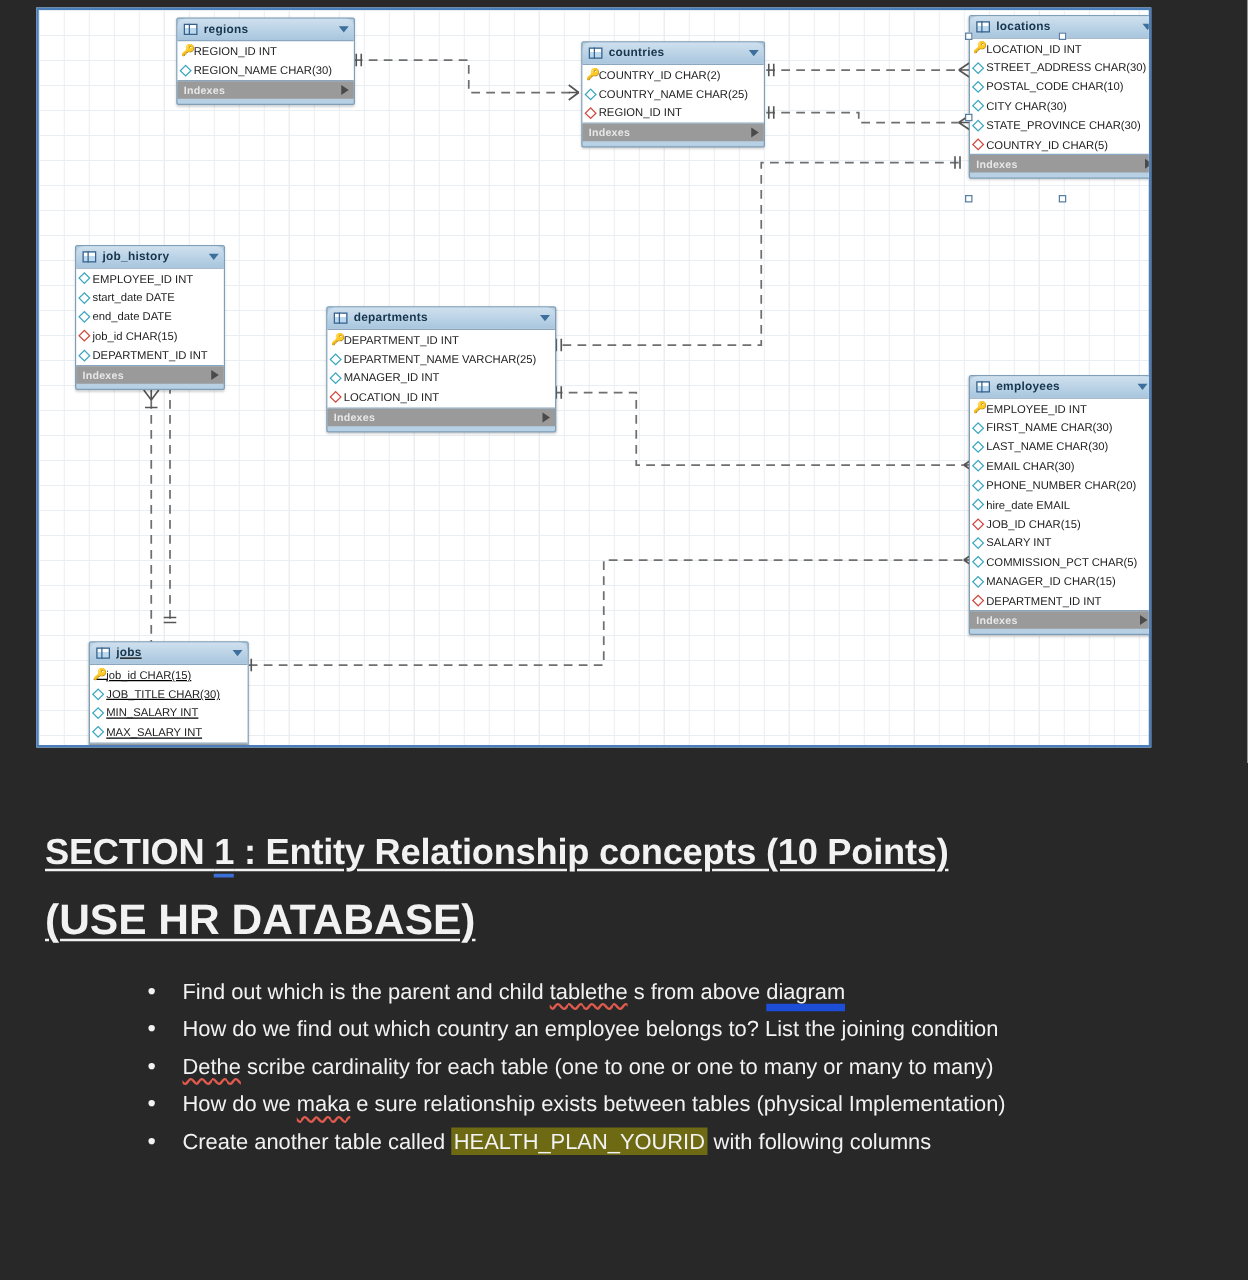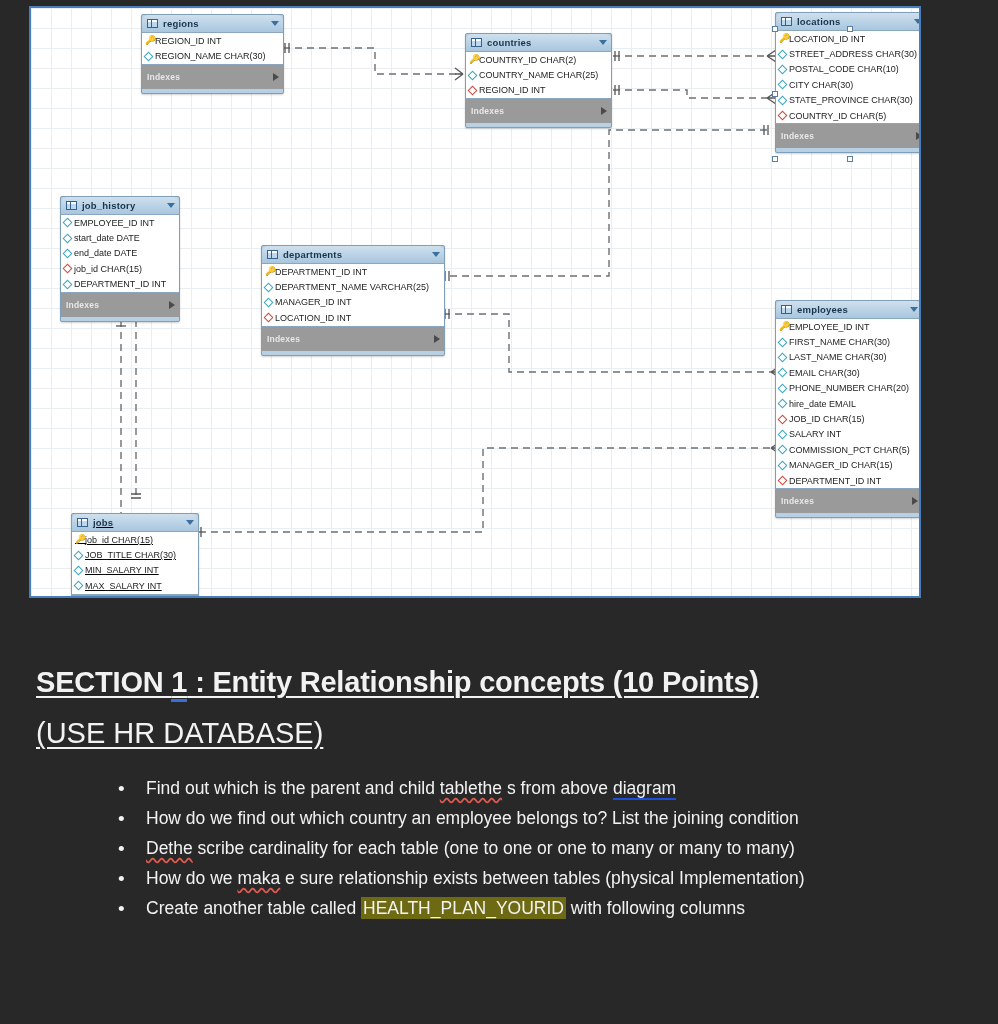--- a/index.html
+++ b/index.html
@@ -79,21 +79,21 @@
     white-space: nowrap;
   }
   .key-ico { width:10px; flex:0 0 auto; text-align:center; font-size:9px; line-height:1; }
   .pk { color:#e6b422; }
   .diamond {
     width:7px;height:7px;border:1.2px solid #3aa6c2; transform:rotate(45deg);
     display:inline-block; margin-right:3px; flex:0 0 auto;
   }
   .diamond.fk { border-color:#d0483d; }
   .tbl-foot {
-    height: 24px;
+    height: 14px;
     background: #9a9a9a;
     display:flex; align-items:center; padding:0 4px 0 5px;
     font-size: 8.5px; font-weight:bold; color:#e8e8e8;
     letter-spacing:.2px;
   }
   .foot-arrow {
     margin-left:auto; width:0;height:0;
     border-top:4px solid transparent;border-bottom:4px solid transparent;
     border-left:6px solid #4a4a4a;
   }
@@ -117,21 +117,21 @@
     letter-spacing:-.2px;
     line-height: 1.0;
     display:inline-block;
   }
   .u { text-decoration: underline; text-underline-offset: 4px; text-decoration-thickness: 2px;}
   .blue-u {
     border-bottom: 3px solid #3a6fd8;
     padding-bottom:1px;
   }
   h2.section-sub {
-    font-size: 29px; font-weight:normal; margin:22px 0 0 0;
+    font-size: 34px; font-weight:bold; margin:22px 0 0 0;
     display:inline-block; line-height:1.0;
   }
   ul.bullets {
     list-style: none;
     margin: 26px 0 0 0; padding: 0 0 0 110px;
     font-size: 17.5px; line-height: 1.66;
   }
   ul.bullets > li {
     position: relative;
     margin-bottom: 1px;
@@ -149,21 +149,21 @@
     content:"o";
     position:absolute; left:-24px; top:1px;
     font-size:14px; color:#f2f2f2;
   }
   .sp-err {
     text-decoration: underline wavy #e05a4d;
     text-decoration-skip-ink: none;
     text-underline-offset: 3px;
   }
   .hyperlink {
-    border-bottom: 2px solid #1d4ed8;
+    border-bottom: 6px solid #1d4ed8;
     padding-bottom:0px;
   }
   .hilite {
     background: #6d6a13;
     padding: 1px 2px;
   }
 </style>
 </head>
 <body>
 

